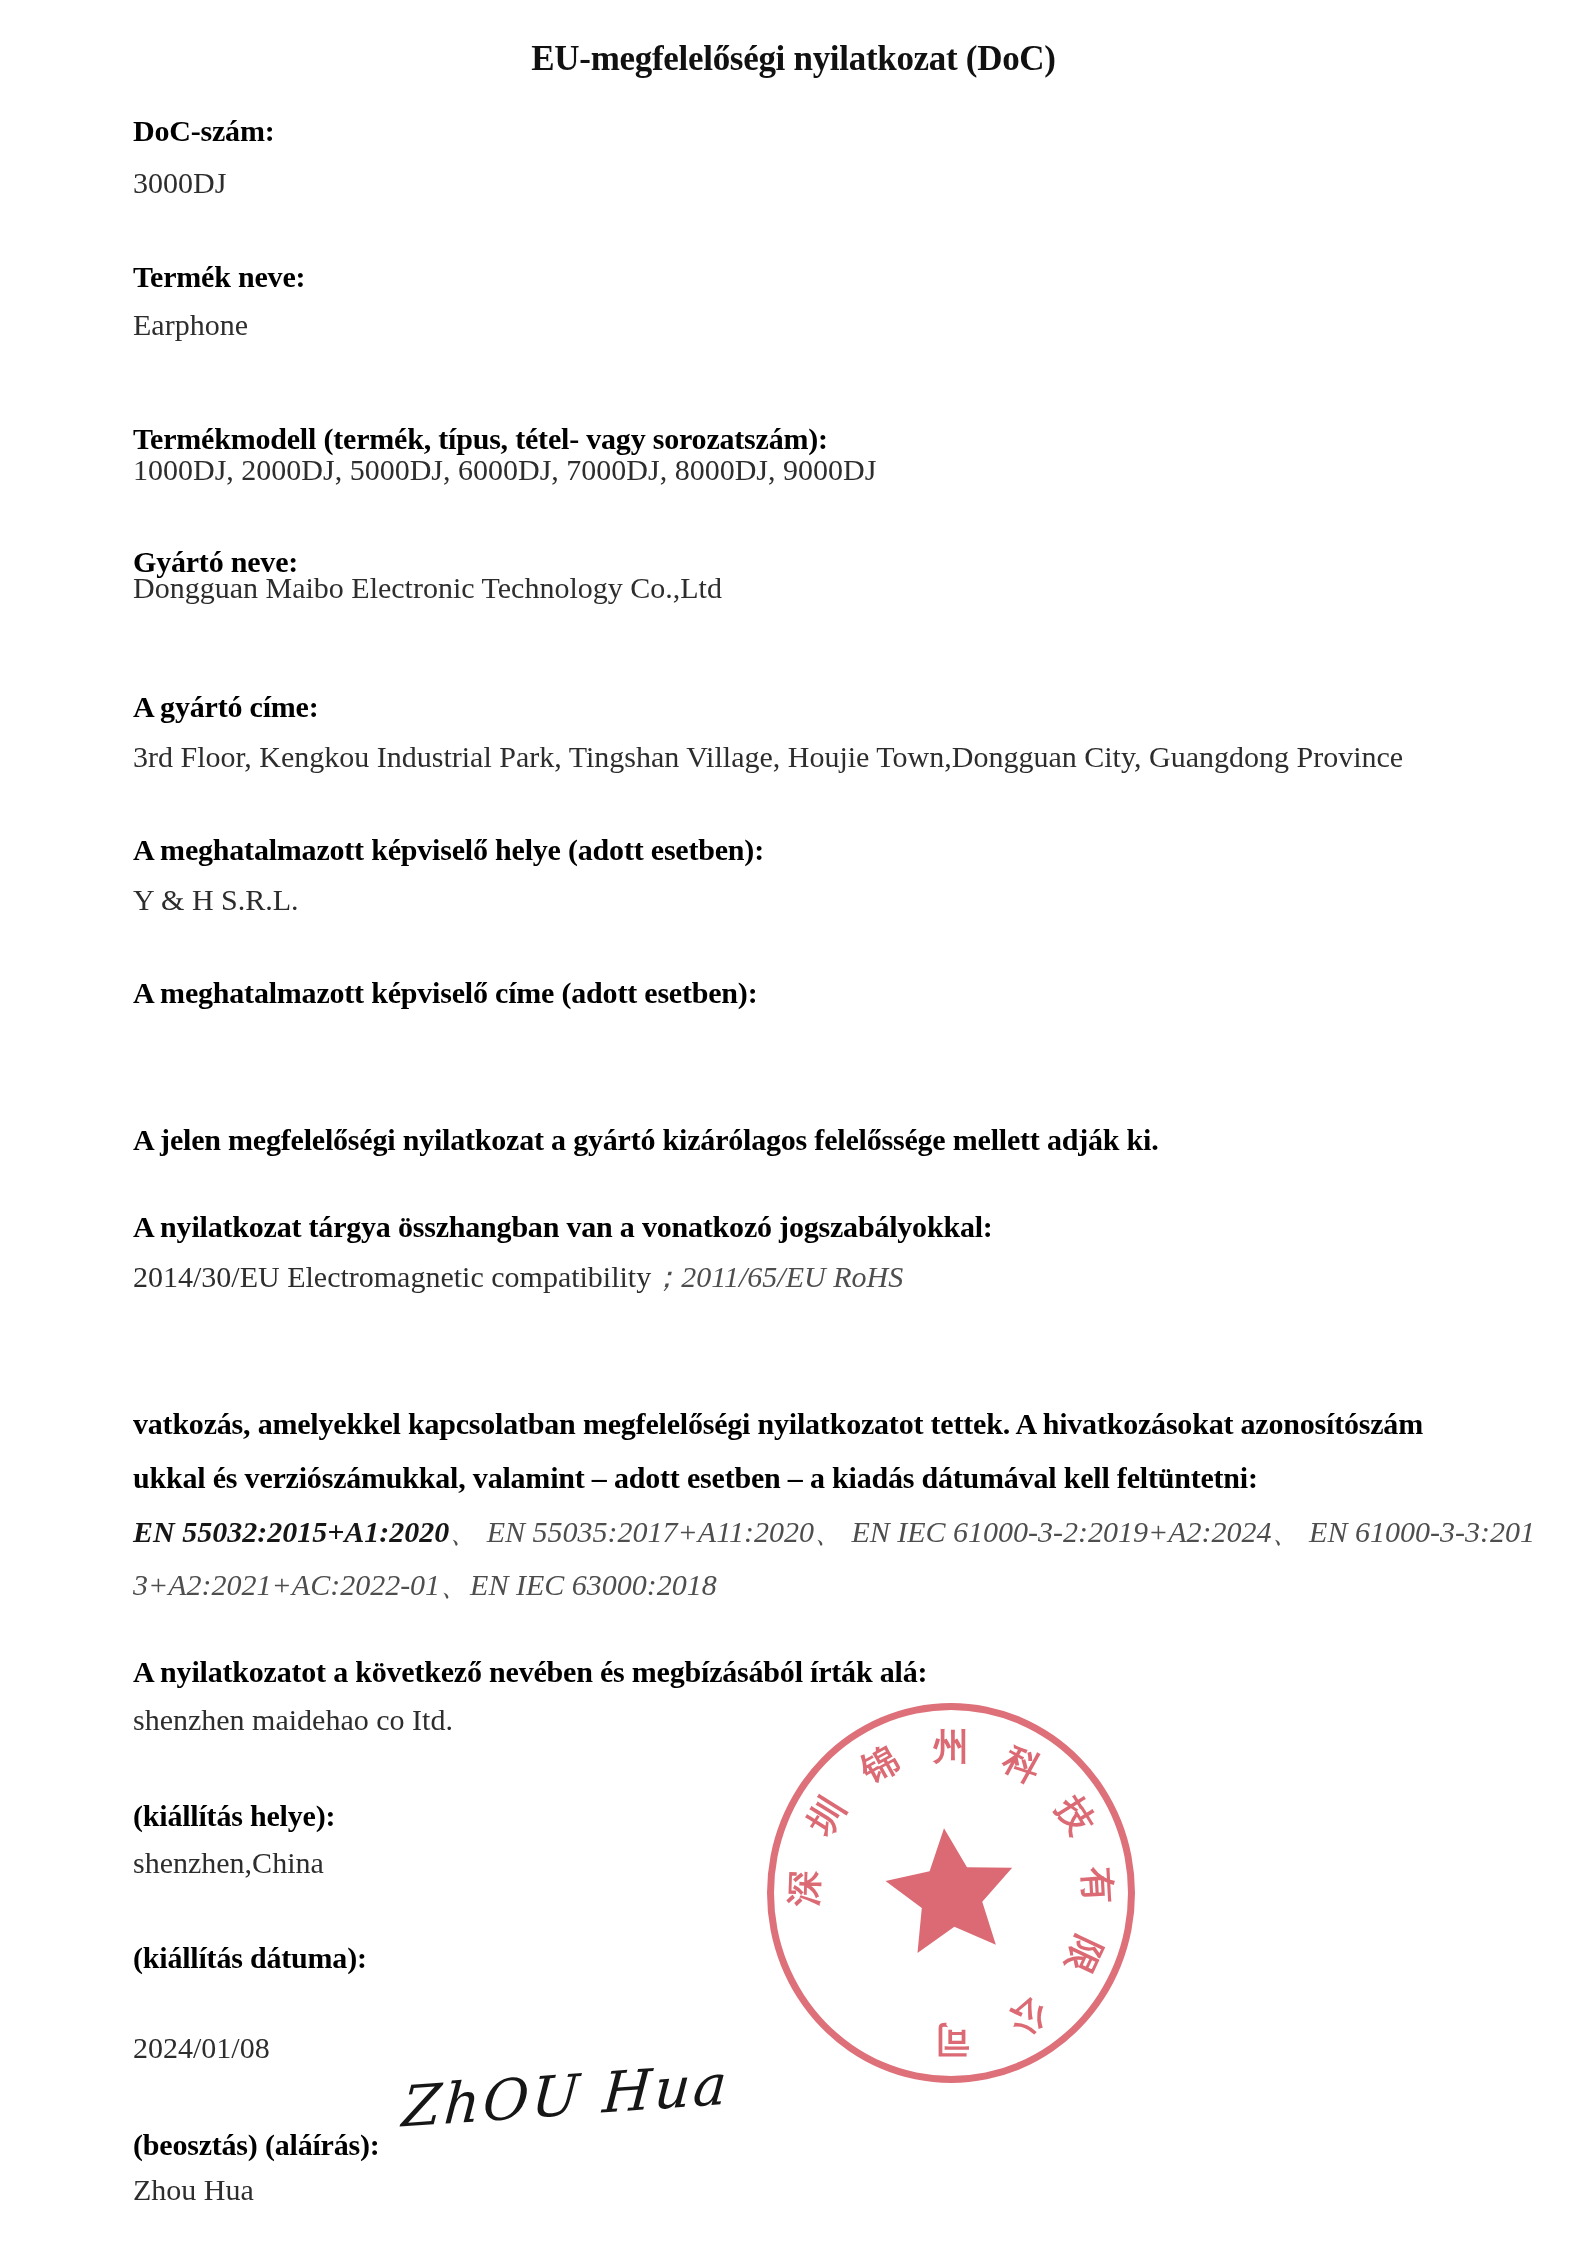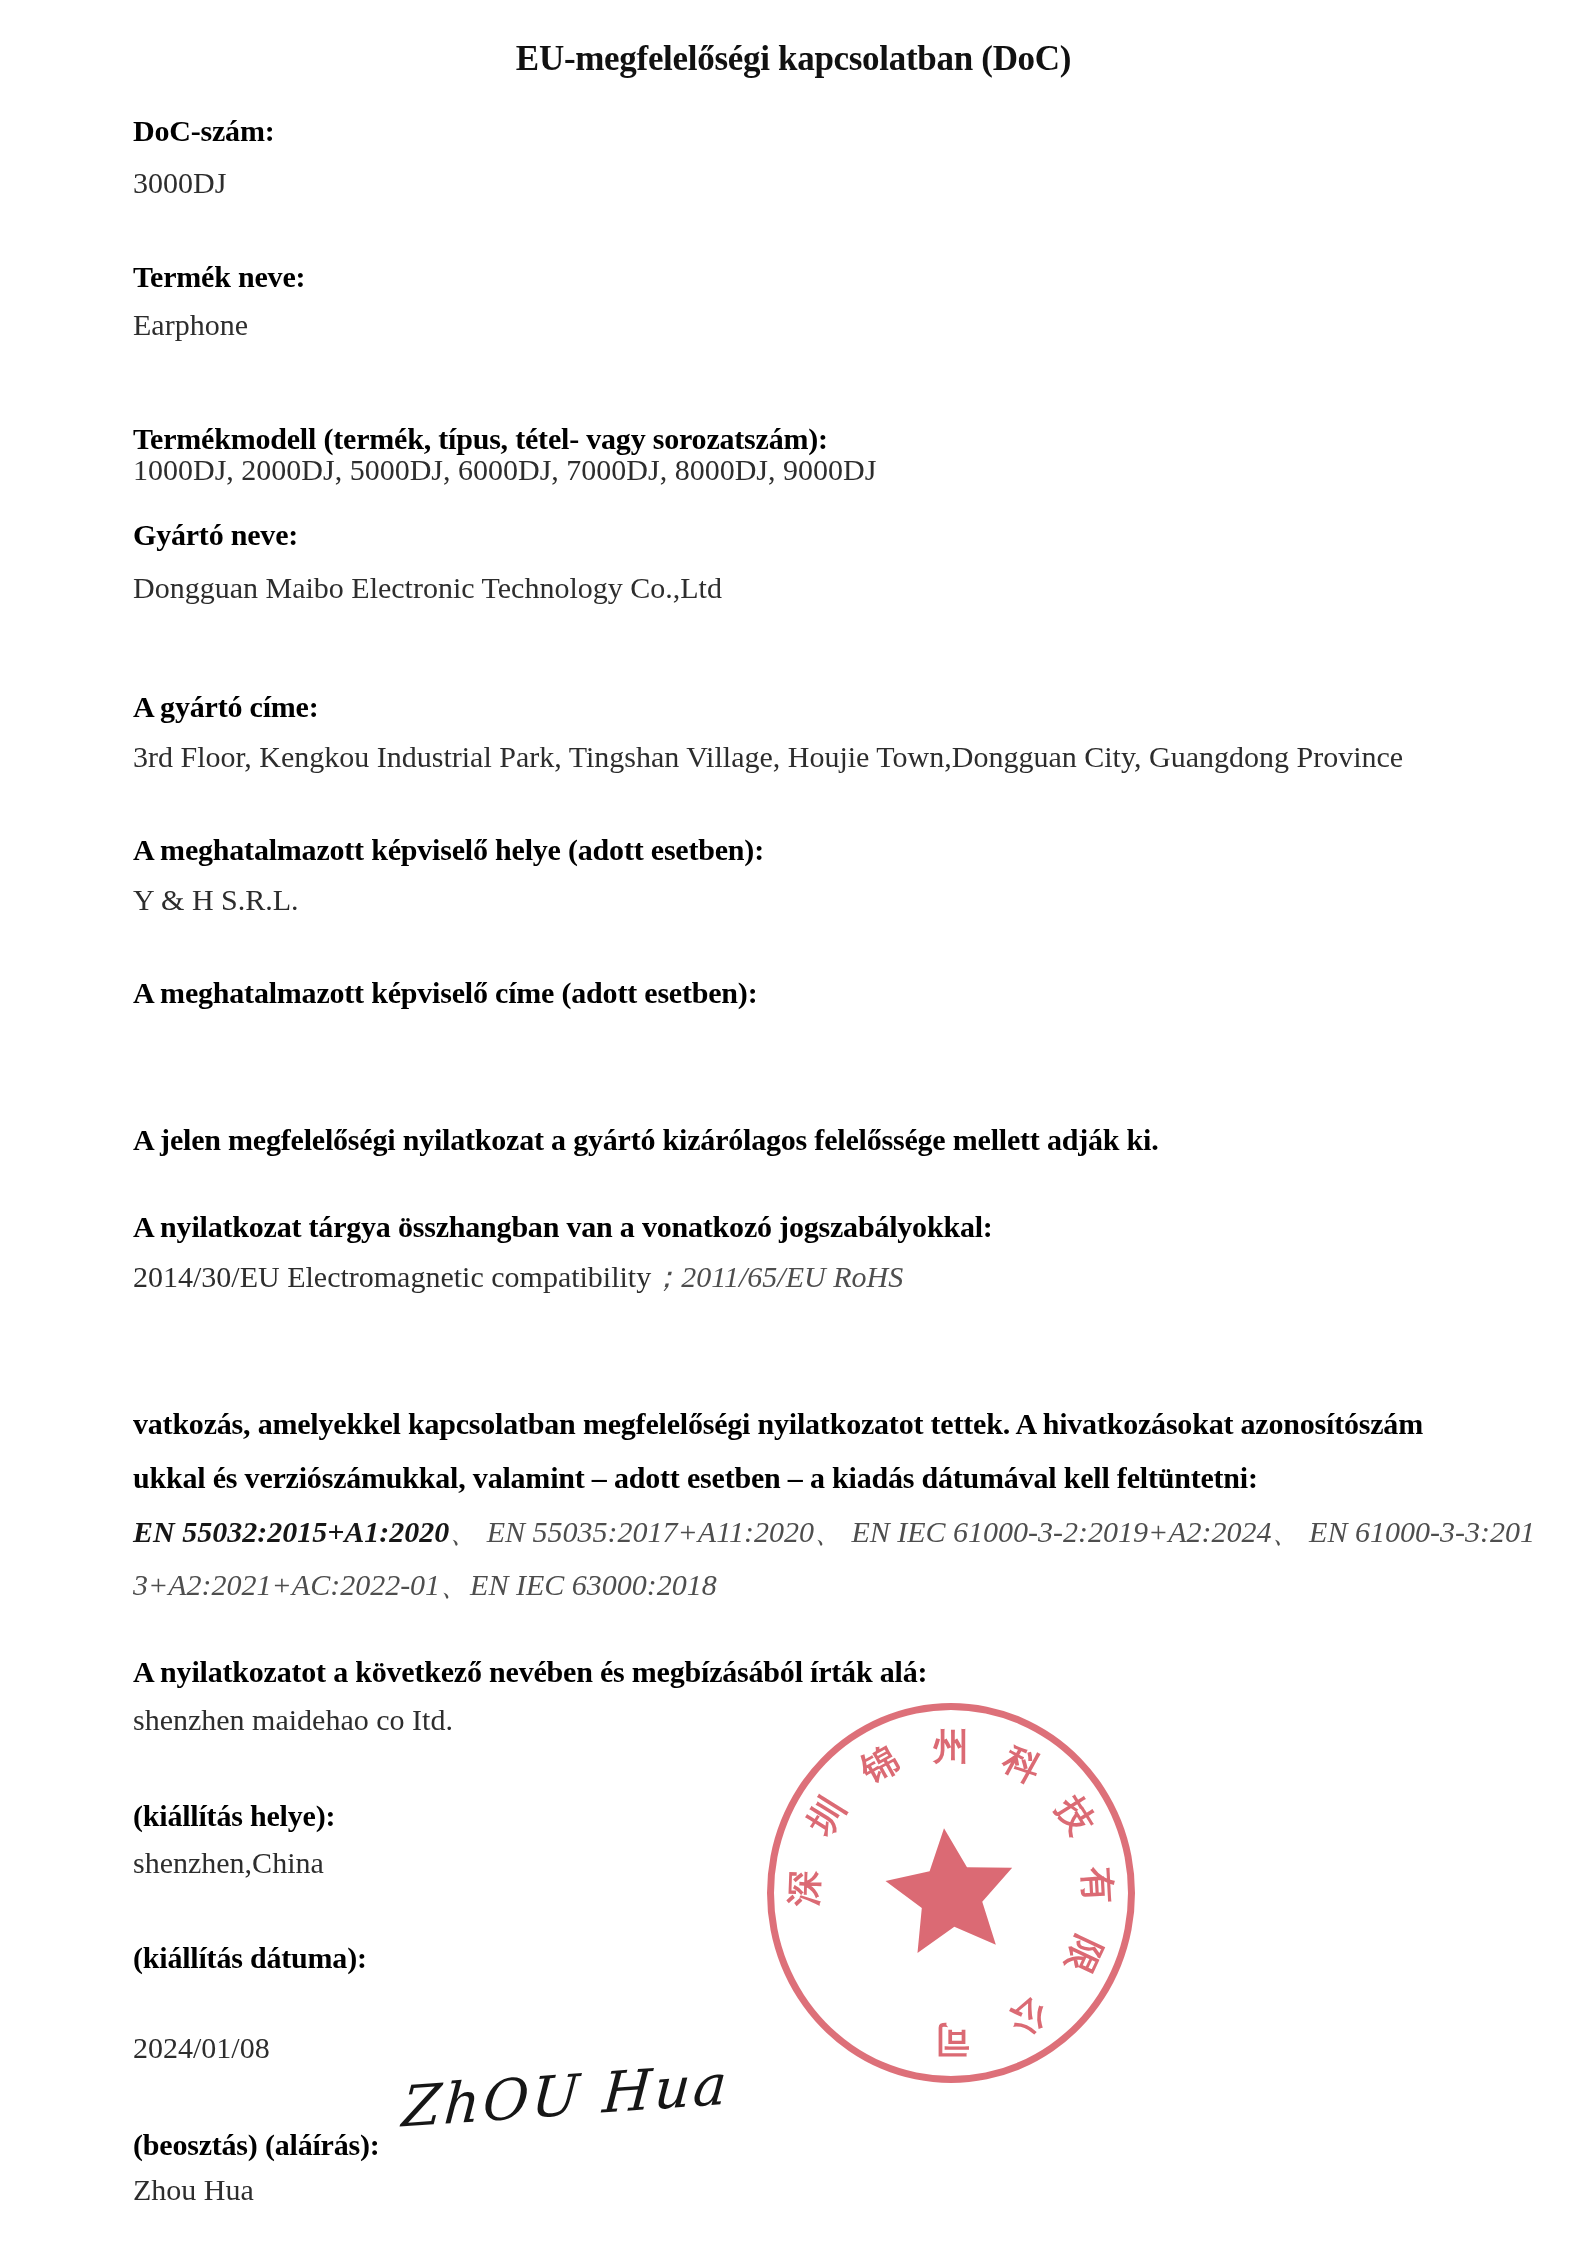--- a/index.html
+++ b/index.html
@@ -72,32 +72,32 @@
     transform:rotate(-4deg) skewX(-8deg);
     letter-spacing:3px;
     white-space:nowrap;
   }
 </style>
 </head>
 <body>
 
 <div id="page">
 
-  <div class="line title" style="top:38px">EU-megfelelőségi kapcsolatban (DoC)</div>
+  <div class="line title" style="top:38px">EU-megfelelőségi nyilatkozat (DoC)</div>
 
   <div class="line label" style="top:110px">DoC-szám:</div>
   <div class="line" style="top:162px">3000DJ</div>
 
   <div class="line label" style="top:256px">Termék neve:</div>
   <div class="line" style="top:304px">Earphone</div>
 
   <div class="line label" style="top:418px">Termékmodell (termék, típus, tétel- vagy sorozatszám):</div>
   <div class="line" style="top:449px">1000DJ, 2000DJ, 5000DJ, 6000DJ, 7000DJ, 8000DJ, 9000DJ</div>
 
-  <div class="line label" style="top:514px">Gyártó neve:</div>
+  <div class="line label" style="top:541px">Gyártó neve:</div>
   <div class="line" style="top:567px">Dongguan Maibo Electronic Technology Co.,Ltd</div>
 
   <div class="line label" style="top:686px">A gyártó címe:</div>
   <div class="line" style="top:736px">3rd Floor, Kengkou Industrial Park, Tingshan Village, Houjie Town,Dongguan City, Guangdong Province</div>
 
   <div class="line label" style="top:829px">A meghatalmazott képviselő helye (adott esetben):</div>
   <div class="line" style="top:879px">Y &amp; H S.R.L.</div>
 
   <div class="line label" style="top:972px">A meghatalmazott képviselő címe (adott esetben):</div>
 

